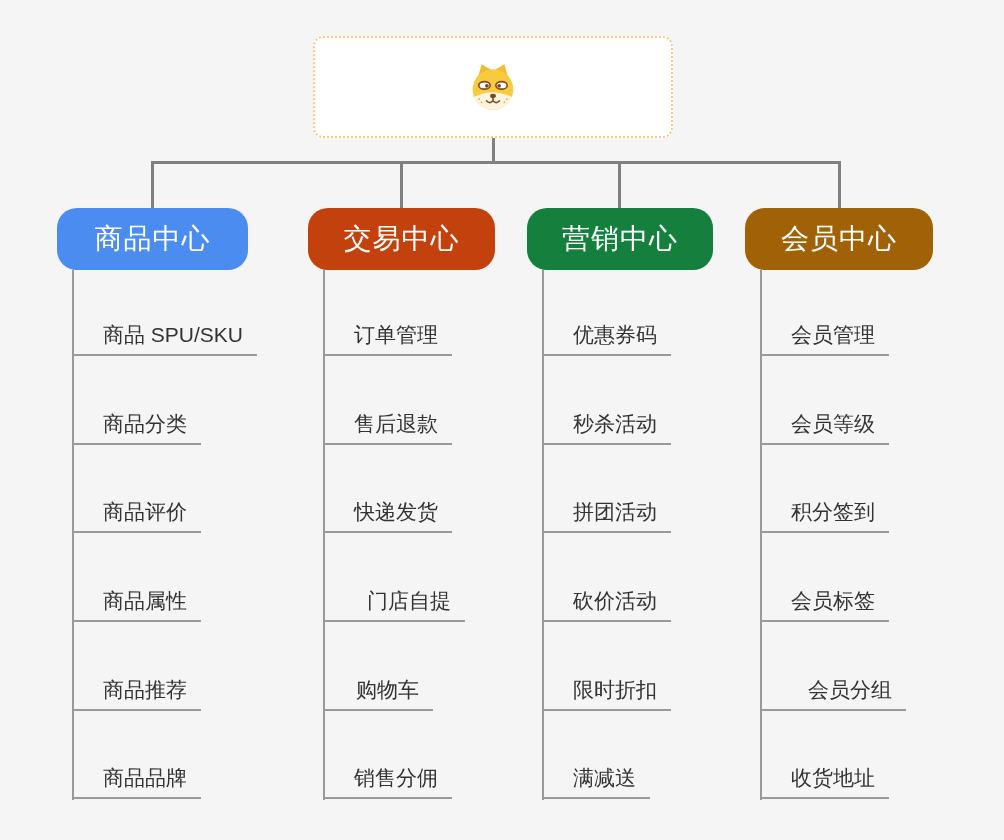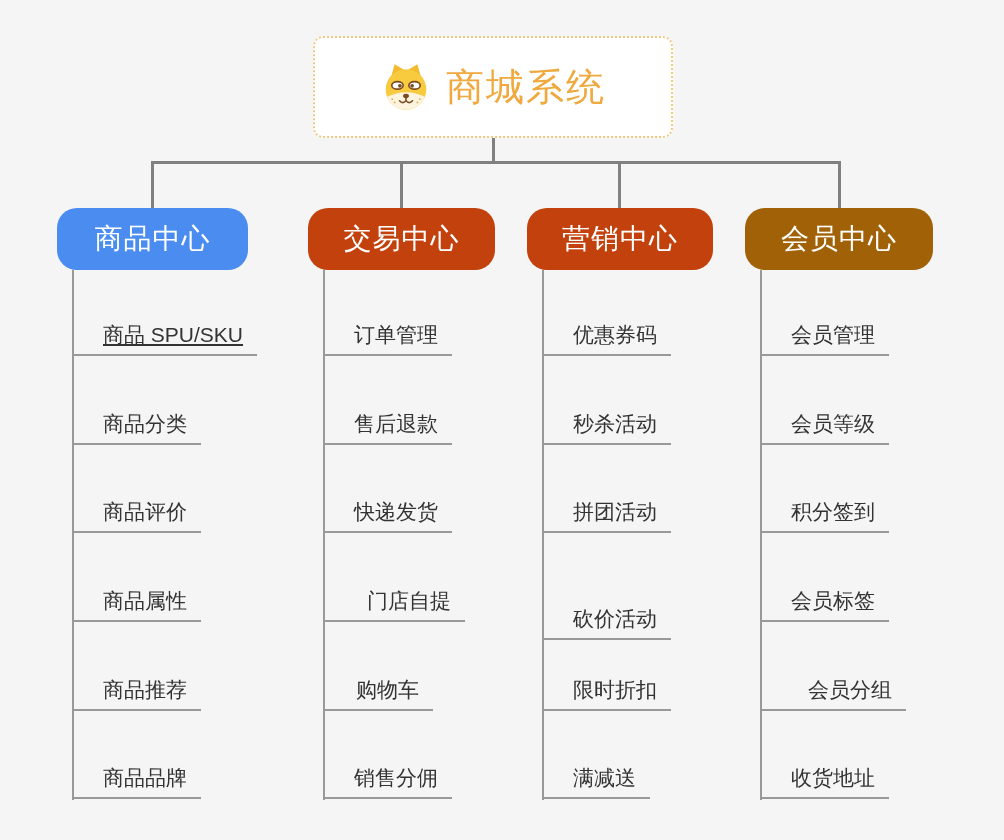--- a/index.html
+++ b/index.html
@@ -70,51 +70,50 @@
         <circle cx="24.5" cy="30.5" r="2.3" fill="#7a4a21"></circle>
         <circle cx="39.5" cy="30.5" r="2.3" fill="#7a4a21"></circle>
         <ellipse cx="32" cy="43" rx="3.6" ry="2.6" fill="#7a4a21"></ellipse>
         <path d="M32 45 L32 49 M24 49 Q28 53.5 32 49 Q36 53.5 40 49" stroke="#7a4a21" stroke-width="2" fill="none" stroke-linecap="round"></path>
         <circle cx="15" cy="47" r="1.1" fill="#dcae4a"></circle>
         <circle cx="18" cy="51" r="1.1" fill="#dcae4a"></circle>
         <circle cx="49" cy="47" r="1.1" fill="#dcae4a"></circle>
         <circle cx="46" cy="51" r="1.1" fill="#dcae4a"></circle>
       </svg>
     </span>
-    <span class="root-label">商城系统</span>
   </div>
 
   <div id="columns">
       <div>
         <div class="branch" style="left: 57px; width: 191px; background: rgb(74, 140, 240);">商品中心</div>
         <div class="spine" style="left: 72px; top: 270px; height: 530px;"></div>
-        <div class="leaf" style="left: 72px; top: 320px; text-decoration: underline;">商品 SPU/SKU</div>
+        <div class="leaf" style="left: 72px; top: 320px;">商品 SPU/SKU</div>
         <div class="leaf" style="left: 72px; top: 409px;">商品分类</div>
         <div class="leaf" style="left: 72px; top: 497px;">商品评价</div>
         <div class="leaf" style="left: 72px; top: 586px;">商品属性</div>
         <div class="leaf" style="left: 72px; top: 675px;">商品推荐</div>
         <div class="leaf" style="left: 72px; top: 763px;">商品品牌</div>
       </div>
       <div>
         <div class="branch" style="left: 308px; width: 187px; background: #c2410c;">交易中心</div>
         <div class="spine" style="left: 323px; top: 270px; height: 530px;"></div>
         <div class="leaf" style="left: 323px; top: 320px;">订单管理</div>
         <div class="leaf" style="left: 323px; top: 409px;">售后退款</div>
         <div class="leaf" style="left: 323px; top: 497px;">快递发货</div>
         <div class="leaf" style="left: 323px; top: 586px; padding-left: 44px;">门店自提</div>
         <div class="leaf" style="left: 323px; top: 675px; padding-left: 33px;">购物车</div>
         <div class="leaf" style="left: 323px; top: 763px;">销售分佣</div>
       </div>
       <div>
-        <div class="branch" style="left: 527px; width: 186px; background: #c2410c;">营销中心</div>
+        <div class="branch" style="left: 527px; width: 186px; background: #15803d;">营销中心</div>
         <div class="spine" style="left: 542px; top: 270px; height: 530px;"></div>
         <div class="leaf" style="left: 542px; top: 320px;">优惠券码</div>
         <div class="leaf" style="left: 542px; top: 409px;">秒杀活动</div>
         <div class="leaf" style="left: 542px; top: 497px;">拼团活动</div>
-        <div class="leaf" style="left: 542px; top: 604px;">砍价活动</div>
+        <div class="leaf" style="left: 542px; top: 586px;">砍价活动</div>
         <div class="leaf" style="left: 542px; top: 675px;">限时折扣</div>
         <div class="leaf" style="left: 542px; top: 763px;">满减送</div>
       </div>
       <div>
         <div class="branch" style="left: 745px; width: 188px; background: #a16207;">会员中心</div>
         <div class="spine" style="left: 760px; top: 270px; height: 530px;"></div>
         <div class="leaf" style="left: 760px; top: 320px;">会员管理</div>
         <div class="leaf" style="left: 760px; top: 409px;">会员等级</div>
         <div class="leaf" style="left: 760px; top: 497px;">积分签到</div>
         <div class="leaf" style="left: 760px; top: 586px;">会员标签</div>

